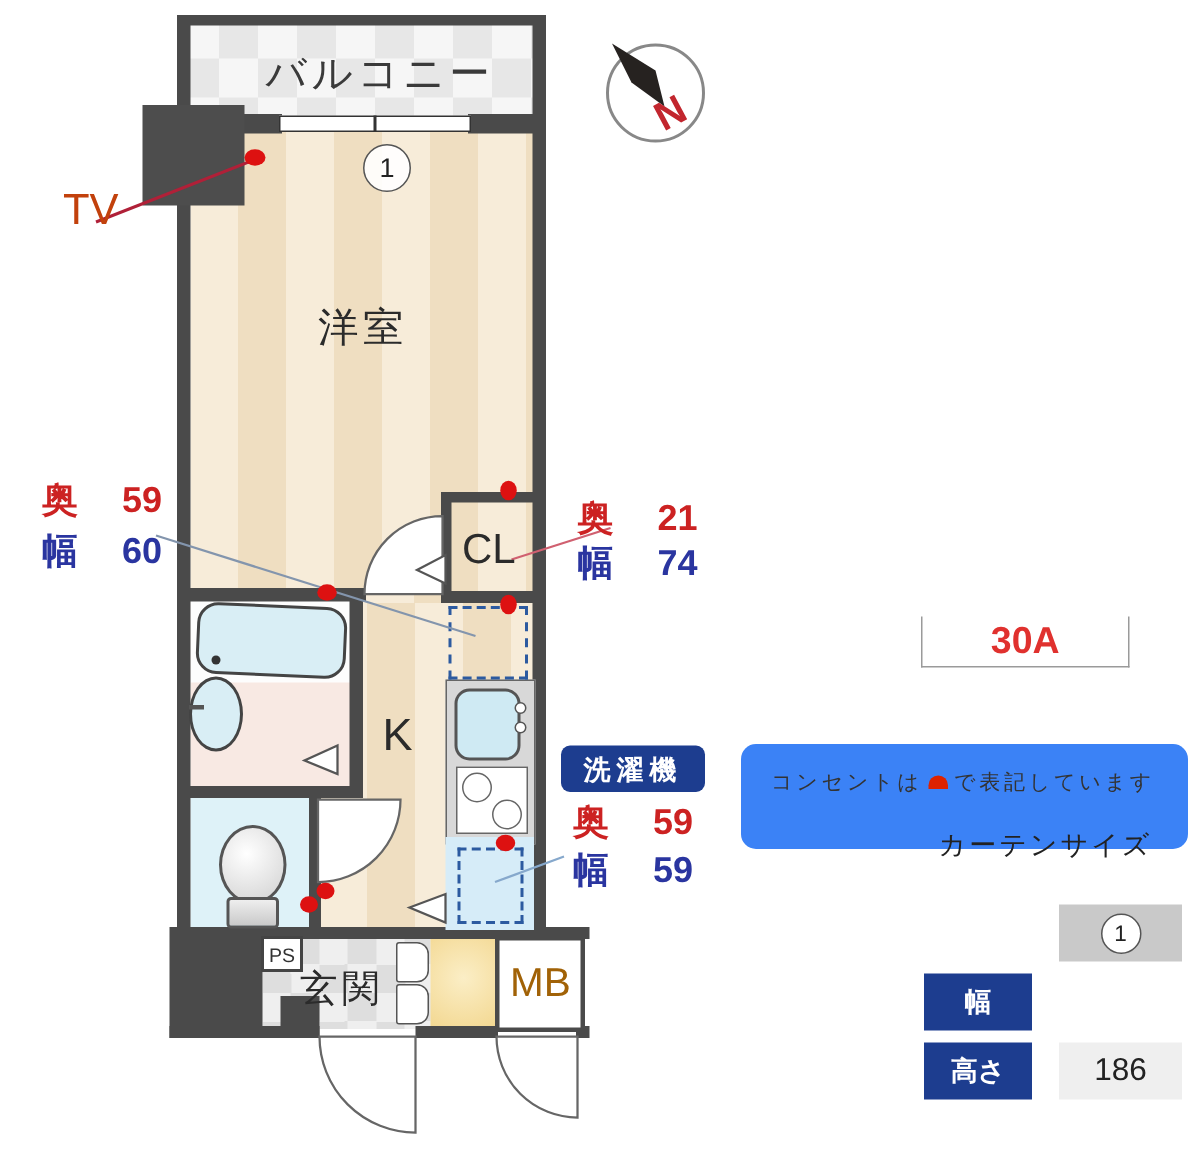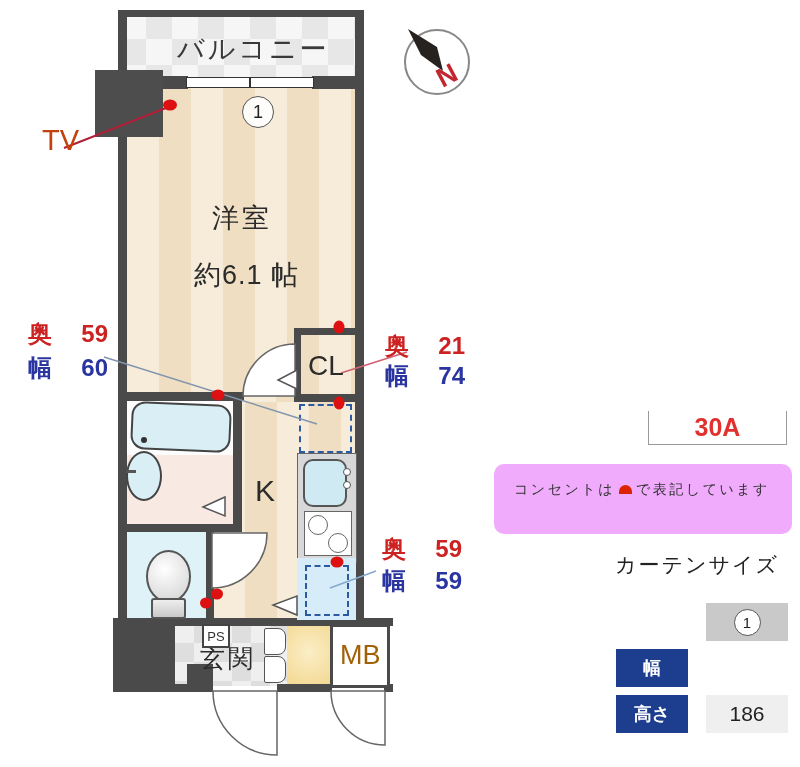--- a/index.html
+++ b/index.html
@@ -63,25 +63,25 @@
   .dim-row { position: absolute; z-index: 5; width: 80px; display: flex; justify-content: space-between;
              font-size: 24px; font-weight: bold; line-height: 1; }
   .dim-red { color: #cc2222; }
   .dim-blue { color: #2a35a0; }
 
   
   .breaker-head { background: #58585a; color: #fff; display:flex; align-items:center; justify-content:center;
                   font-size: 15px; letter-spacing: 1px; z-index: 5; }
   .breaker-val { background: #fff; border: 1px solid #9a9a9a; border-top: none; color: #e0312e;
                  display:flex; align-items:center; justify-content:center; font-size: 25px; font-weight: bold; z-index: 5; }
-  .note-box { background: #f0abfc; border-radius: 10px; z-index: 5; padding: 12px 0 0 20px;
-              font-size: 14px; color: #333; letter-spacing: 2.5px; line-height: 27px; }
+  .note-box { background: #3b82f6; border-radius: 10px; z-index: 5; padding: 12px 0 0 20px;
+              font-size: 14px; color: #333; letter-spacing: 2.5px; line-height: 27px; margin-top: 32px; }
   .dome { display: inline-block; width: 13px; height: 9px; background: #dd2200;
           border-radius: 13px 13px 0 0; margin: 0 4px; vertical-align: baseline; }
-  .curtain-title { font-size: 21px; letter-spacing: 2px; color: #222; z-index: 5; text-align: center; }
+  .curtain-title { font-size: 18px; letter-spacing: 2px; color: #222; z-index: 5; text-align: center; }
   .ct-label { position:absolute; width: 72px; height: 38px; background: #1d3d8f; color: #fff;
               display:flex; align-items:center; justify-content:center; font-size: 18px; font-weight: bold; z-index:5; }
   .ct-value { position:absolute; width: 82px; height: 38px; display:flex; align-items:center; justify-content:center;
               font-size: 21px; color: #222; z-index:5; }
   .ct-gray-dark { background: #c9c9c9; }
   .ct-gray-light { background: #efefef; }
   .circle-badge { width: 27px; height: 27px; border: 1.6px solid #555; border-radius: 50%; background: #fff;
                   display:flex; align-items:center; justify-content:center; font-size: 15px; color:#222; }
 </style>
 </head>
@@ -139,21 +139,21 @@
   <div class="fix burner" style="left:308px; top:515px; width:20px; height:20px;"></div>
   <div class="fix burner" style="left:328px; top:533px; width:20px; height:20px;"></div>
 
   <div class="fix dashed-blue" style="left:299px; top:404px; width:53px; height:49px;"></div>
   <div class="fix washer-zone" style="left:297px; top:558px; width:59px; height:62px;"></div>
   <div class="fix dashed-blue" style="left:305px; top:565px; width:44px; height:51px;"></div>
 
   <div class="fix leaf" style="left:264px; top:628px; width:22px; height:27px;"></div>
   <div class="fix leaf" style="left:264px; top:656px; width:22px; height:27px;"></div>
 
-  <div class="fix ps-box" style="left:202px; top:624px; width:28px; height:24px;">
+  <div class="fix ps-box" style="left:174px; top:624px; width:28px; height:24px;">
     <span>PS</span>
   </div>
   <div class="fix mb-box" style="left:330px; top:624px; width:60px; height:64px;"></div>
 
   <svg id="overlay" width="800" height="767" viewBox="0 0 800 767">
 
     <path d="M243,396 A52,52 0 0 1 295,344 L295,396 Z" fill="#fff" stroke="#666" stroke-width="1.5"></path>
     <path d="M212,588 A55,55 0 0 0 267,533 L212,533 Z" fill="#fff" stroke="#666" stroke-width="1.5"></path>
     <path d="M213,691 A64,64 0 0 0 277,755 L277,691 Z" fill="#fff" stroke="#666" stroke-width="1.5"></path>
     <path d="M331,691 A54,54 0 0 0 385,745 L385,691 Z" fill="#fff" stroke="#666" stroke-width="1.5"></path>
@@ -179,21 +179,20 @@
 
     <g>
       <circle cx="437" cy="62" r="32" fill="#fff" stroke="#888" stroke-width="2"></circle>
       <polygon points="408,29 437,47 443,71 421,55" fill="#262220"></polygon>
       <text x="436" y="86" font-size="27" font-weight="bold" fill="#c2262e" transform="rotate(-28 443 74)">N</text>
     </g>
   </svg>
 
   <div class="lbl room-name" style="left:177px; top:31px; color:#3a3a3a;">バルコニー</div>
   <div class="lbl room-name" style="left:212px; top:200px;">洋室</div>
-  <div class="lbl room-name" style="left:194px; top:257px; letter-spacing:1px;">約6.1 帖</div>
   <div class="lbl circle-no" style="left:242px; top:96px;">
     <span>1</span>
   </div>
   <div class="lbl tv-lbl" style="left:42px; top:124px;">TV</div>
   <div class="lbl big-letter" style="left:308px; top:350px; font-size:28px;">CL</div>
   <div class="lbl big-letter" style="left:255px; top:474px;">K</div>
   <div class="lbl room-name" style="left:200px; top:642px; font-size:25px;">玄関</div>
   <div class="lbl" style="left:340px; top:640px; font-size:27px; color:#a16207;">MB</div>
 
   <div class="dim-row dim-red" style="left:28px; top:322px;">
@@ -207,30 +206,31 @@
 
   <div class="dim-row dim-red" style="left:385px; top:334px;">
     <span>奥</span>
     <span>21</span>
   </div>
   <div class="dim-row dim-blue" style="left:385px; top:364px;">
     <span>幅</span>
     <span>74</span>
   </div>
 
+  <div class="tag" style="left:374px; top:497px;">洗濯機</div>
   <div class="dim-row dim-red" style="left:382px; top:537px;">
     <span>奥</span>
     <span>59</span>
   </div>
   <div class="dim-row dim-blue" style="left:382px; top:569px;">
     <span>幅</span>
     <span>59</span>
   </div>
 
-  <div class="abs breaker-val" style="left:648px; top:411px; width:139px; height:34px;">30A</div>
+  <div class="abs breaker-val" style="left:614px; top:411px; width:139px; height:34px;">30A</div>
 
   <div class="abs note-box" style="left:494px; top:464px; width:298px; height:70px;">
     <div>
       <span>コンセントは</span><span class="dome"></span><span>で表記しています</span>
     </div>
   </div>
 
   <div class="abs curtain-title" style="left:612px; top:551px; width:170px;">カーテンサイズ</div>
 
   <div class="ct-value ct-gray-dark" style="left:706px; top:603px;">

